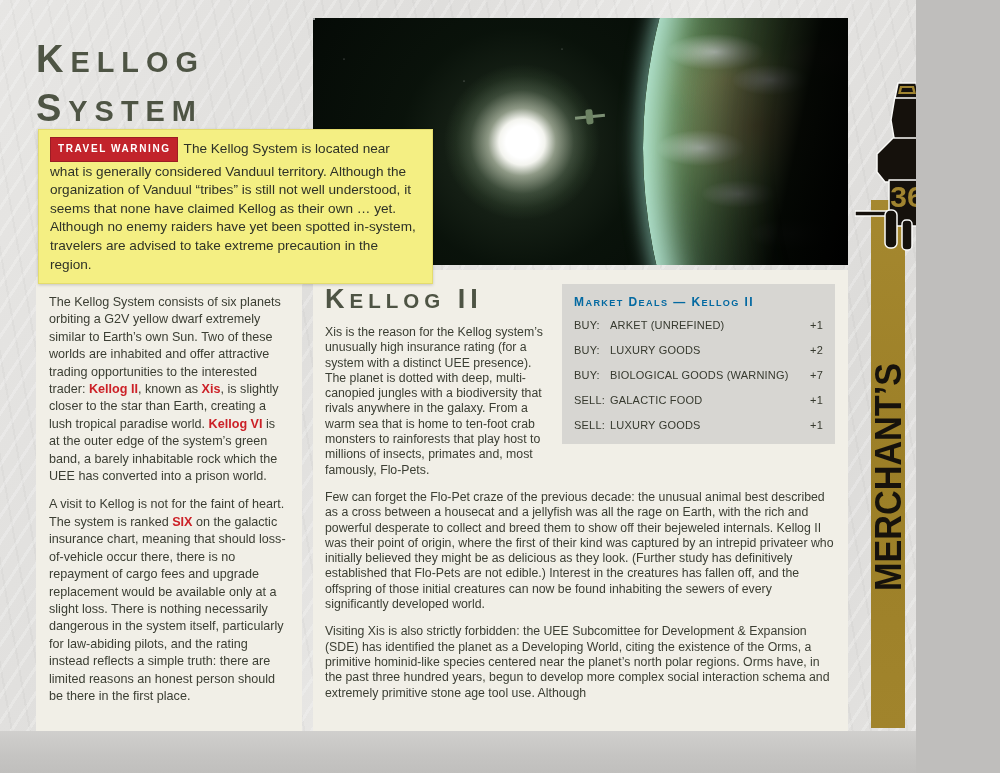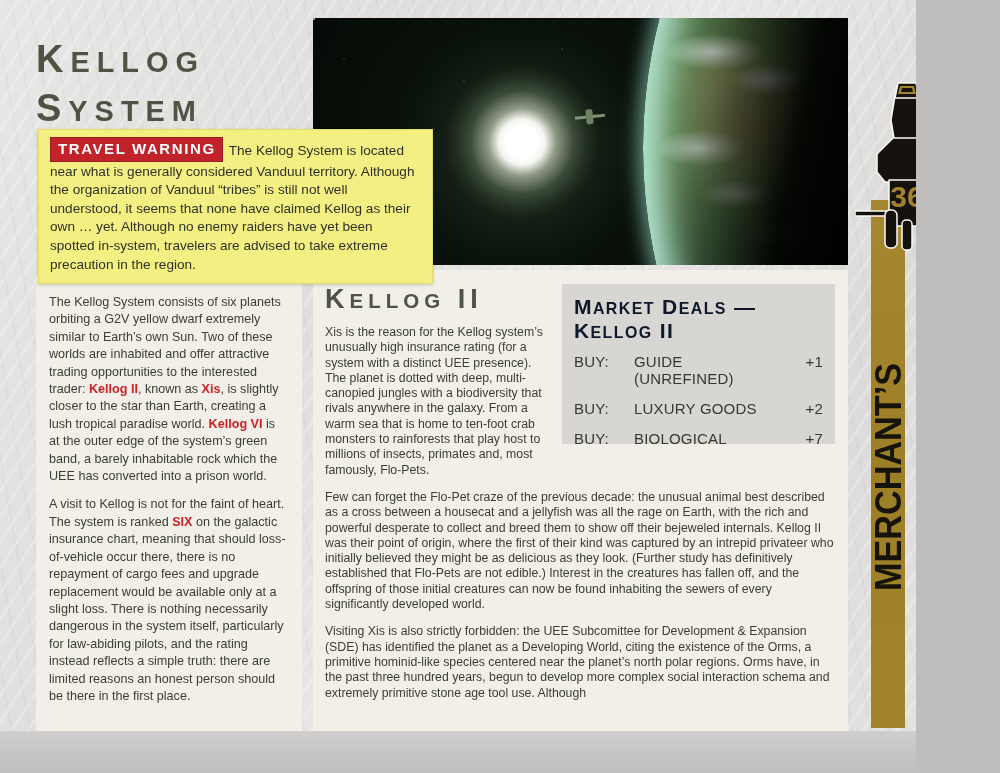--- a/index.html
+++ b/index.html
@@ -46,36 +46,36 @@
           270px 90px 0 -1px rgba(255,255,255,.45),340px 200px 0 -1px rgba(255,255,255,.3);}
   .ship-speck{position:absolute;left:262px;top:88px;width:34px;height:22px;transform:rotate(-6deg);}
   .ship-speck .wing{position:absolute;left:0;top:9px;width:30px;height:3px;background:#8fa486;opacity:.85;}
   .ship-speck .hull{position:absolute;left:11px;top:3px;width:7px;height:15px;background:#6c8263;border-radius:2px;}
 
   
   .warning-box{position:absolute;left:38px;top:129px;width:371px;padding:8px 11px 9px;z-index:5;
         background:#f4ef83;border:1px solid #e4dc6d;box-shadow:0 1px 3px rgba(0,0,0,.18);
         font-size:13.6px;line-height:18.6px;color:#2e3227;}
   .warning-label{display:inline-block;background:#c2232b;border:1px solid #9b1d24;color:#ffffff;
-        font-size:15px;font-weight:bold;letter-spacing:1.6px;padding:2px 6px 2px 7px;margin-right:6px;
+        font-size:10px;font-weight:bold;letter-spacing:1.6px;padding:2px 6px 2px 7px;margin-right:6px;
         position:relative;top:-1px;}
 
   
   .left-box{position:absolute;left:36px;top:277px;width:240px;height:441px;padding:13px 13px 0;
         background:#f1efe7;color:#3b3e33;font-size:12.6px;line-height:17.4px;overflow:hidden;}
   .left-box p{margin:4px 0 11px;}
   .red-em{color:#cc2127;font-weight:bold;}
 
   .main-box{position:absolute;left:313px;top:270px;width:510px;height:445px;padding:14px 13px 2px 12px;
         background:#f1efe7;color:#3b3e33;overflow:hidden;}
   .market-box{float:right;width:249px;height:151px;margin:0 0 10px 14px;padding:9px 12px 0;
         background:#d7d6d2;overflow:hidden;}
-  .market-title{font-size:21px;font-weight:bold;letter-spacing:1.4px;color:#0f172a;margin:2px 0 10px;}
-  .market-row{display:grid;grid-template-columns:36px 1fr auto;column-gap:24px;
-        font-size:15px;letter-spacing:.2px;color:#36392e;margin-bottom:13px;}
+  .market-title{font-size:12px;font-weight:bold;letter-spacing:1.4px;color:#0369a1;margin:2px 0 10px;}
+  .market-row{display:grid;grid-template-columns:36px 1fr auto;column-gap:0;
+        font-size:11px;letter-spacing:.2px;color:#36392e;margin-bottom:13px;}
   .market-row .val{text-align:right;}
   .section-heading{font-size:27px;font-weight:bold;letter-spacing:5px;color:#4e5444;margin:0 0 10px;}
   .main-box p{margin:0 0 12px;font-size:12.3px;line-height:15.3px;}
 
   
   .spine-bar{position:absolute;top:200px;height:528px;background:linear-gradient(180deg,#a5882f 0%,#9c7f27 50%,#a1842c 100%);}
   .bar-left{left:871px;width:34px;}
   .bar-right{left:919px;width:35px;}
   .spine-text{position:absolute;white-space:nowrap;font-weight:bold;color:#16120c;z-index:3;}
   .spine-text.first{left:889px;top:477px;font-size:36px;transform:translate(-50%,-50%) rotate(-90deg) scale(.95,1.04);}
@@ -109,21 +109,21 @@
   <div class="left-box">
     <p><span>The Kellog System consists of six planets orbiting a G2V yellow dwarf extremely similar to Earth’s own Sun. Two of these worlds are inhabited and offer attractive trading opportunities to the interested trader: </span><span class="red-em">Kellog II</span><span>, known as </span><span class="red-em">Xis</span><span>, is slightly closer to the star than Earth, creating a lush tropical paradise world. </span><span class="red-em">Kellog VI</span><span> is at the outer edge of the system’s green band, a barely inhabitable rock which the UEE has converted into a prison world.</span></p>
     <p><span>A visit to Kellog is not for the faint of heart. The system is ranked </span><span class="red-em">SIX</span><span> on the galactic insurance chart, meaning that should loss-of-vehicle occur there, there is no repayment of cargo fees and upgrade replacement would be available only at a slight loss. There is nothing necessarily dangerous in the system itself, particularly for law-abiding pilots, and the rating instead reflects a simple truth: there are limited reasons an honest person should be there in the first place.</span></p>
   </div>
 
   <div class="main-box">
     <div class="market-box">
       <div class="market-title">M<span class="sc-small">ARKET</span> D<span class="sc-small">EALS</span> — K<span class="sc-small">ELLOG</span> II</div>
       <div class="market-row">
         <span>BUY:</span>
-        <span>GUIDE (UNREFINED)</span>
+        <span>ARKET (UNREFINED)</span>
         <span class="val">+1</span>
       </div>
       <div class="market-row">
         <span>BUY:</span>
         <span>LUXURY GOODS</span>
         <span class="val">+2</span>
       </div>
       <div class="market-row">
         <span>BUY:</span>
         <span>BIOLOGICAL GOODS (WARNING)</span>

